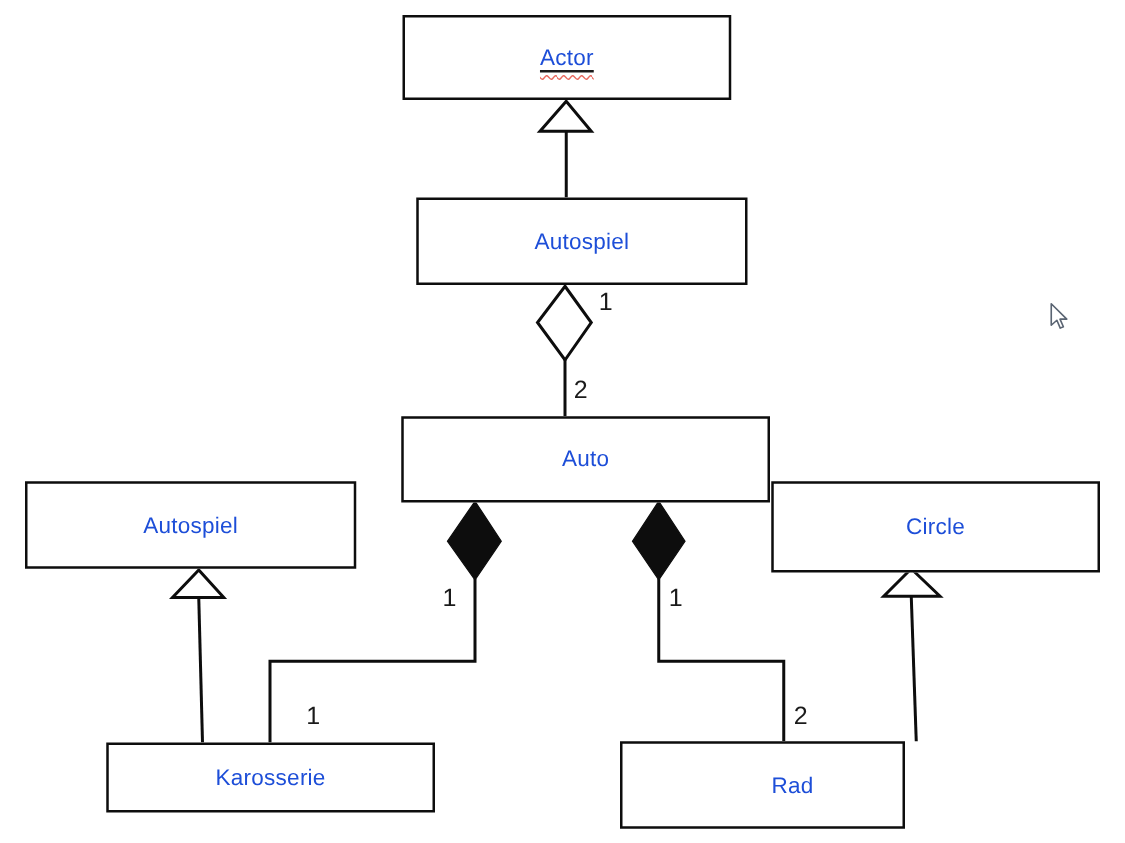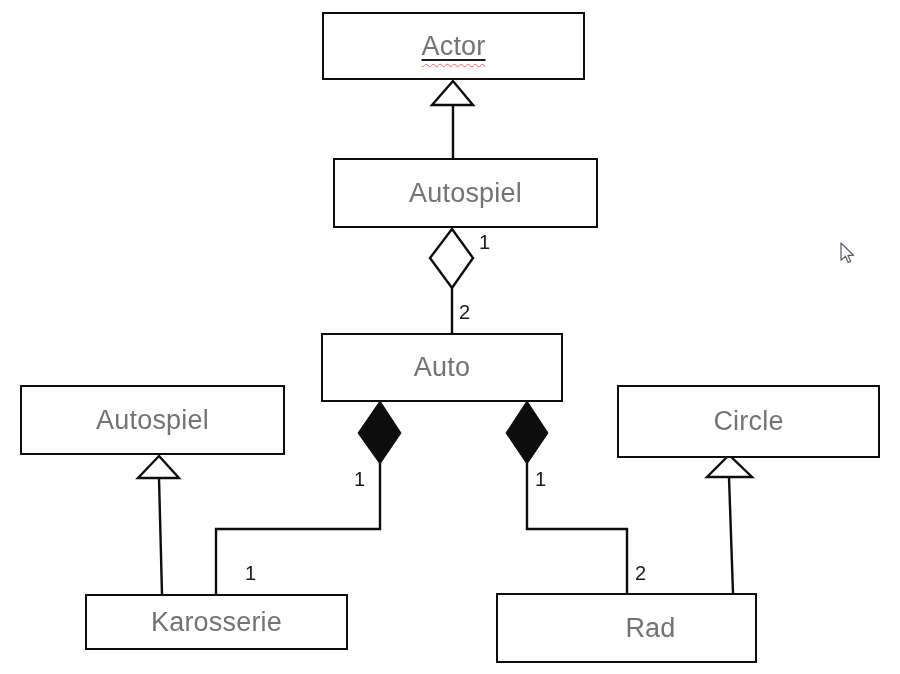--- a/index.html
+++ b/index.html
@@ -25,22 +25,22 @@
   .class-box {
     position: absolute;
     box-sizing: border-box;
     border: 2.5px solid #0d0d0d;
     background: #ffffff;
     display: flex;
     align-items: center;
     justify-content: center;
   }
   .class-label {
-    font-size: 27px;
-    color: #737373;
+    font-size: 18px;
+    color: #1d4ed8;
     letter-spacing: 0.2px;
     white-space: nowrap;
   }
   .u-solid {
     text-decoration: underline solid #1a1a1a 2px;
     text-underline-offset: 4px;
   }
   .u-wavy {
     text-decoration: underline wavy #e8695f 1px;
     text-underline-offset: 8px;
@@ -48,25 +48,25 @@
   .multiplicity {
     position: absolute;
     font-size: 20px;
     color: #1a1a1a;
     line-height: 1;
     white-space: nowrap;
   }
   
   #box-actor      { left: 322px; top: 12px;  width: 263px; height: 68px; }
   #box-autospiel  { left: 317px; top: 158px; width: 265px; height: 70px; margin-left: 16px; }
-  #box-auto       { left: 321px; top: 333px; width: 242px; height: 69px; }
+  #box-auto       { left: 321px; top: 333px; width: 295px; height: 69px; }
   #box-rectangle  { left: 20px;  top: 385px; width: 265px; height: 70px; }
   #box-circle     { left: 617px; top: 385px; width: 263px; height: 73px; }
   #box-karosserie { left: 85px;  top: 594px; width: 263px; height: 56px; }
-  #box-rad        { left: 496px; top: 593px; width: 261px; height: 70px; padding-left: 48px; }
+  #box-rad        { left: 496px; top: 593px; width: 228px; height: 70px; padding-left: 48px; }
 
   #m-agg-near-autospiel { left: 479px; top: 232px; }
   #m-agg-near-auto      { left: 459px; top: 302px; }
   #m-comp-left-near-auto  { left: 354px; top: 469px; }
   #m-comp-right-near-auto { left: 535px; top: 469px; }
   #m-comp-near-karosserie { left: 245px; top: 563px; }
   #m-comp-near-rad        { left: 635px; top: 563px; }
 </style>
 </head>
 <body>

